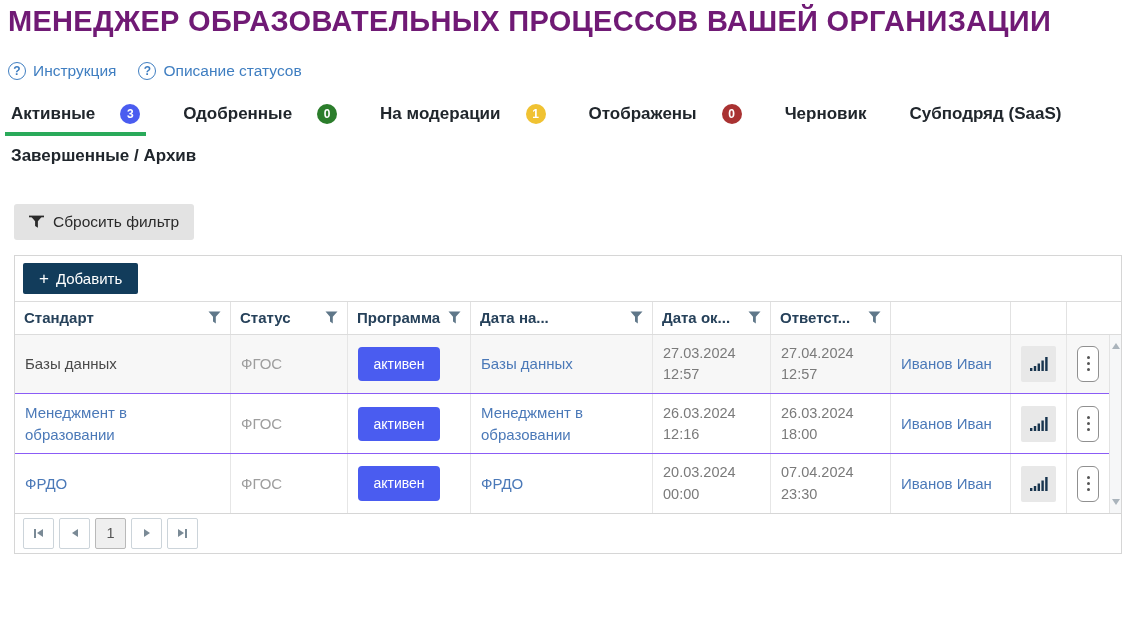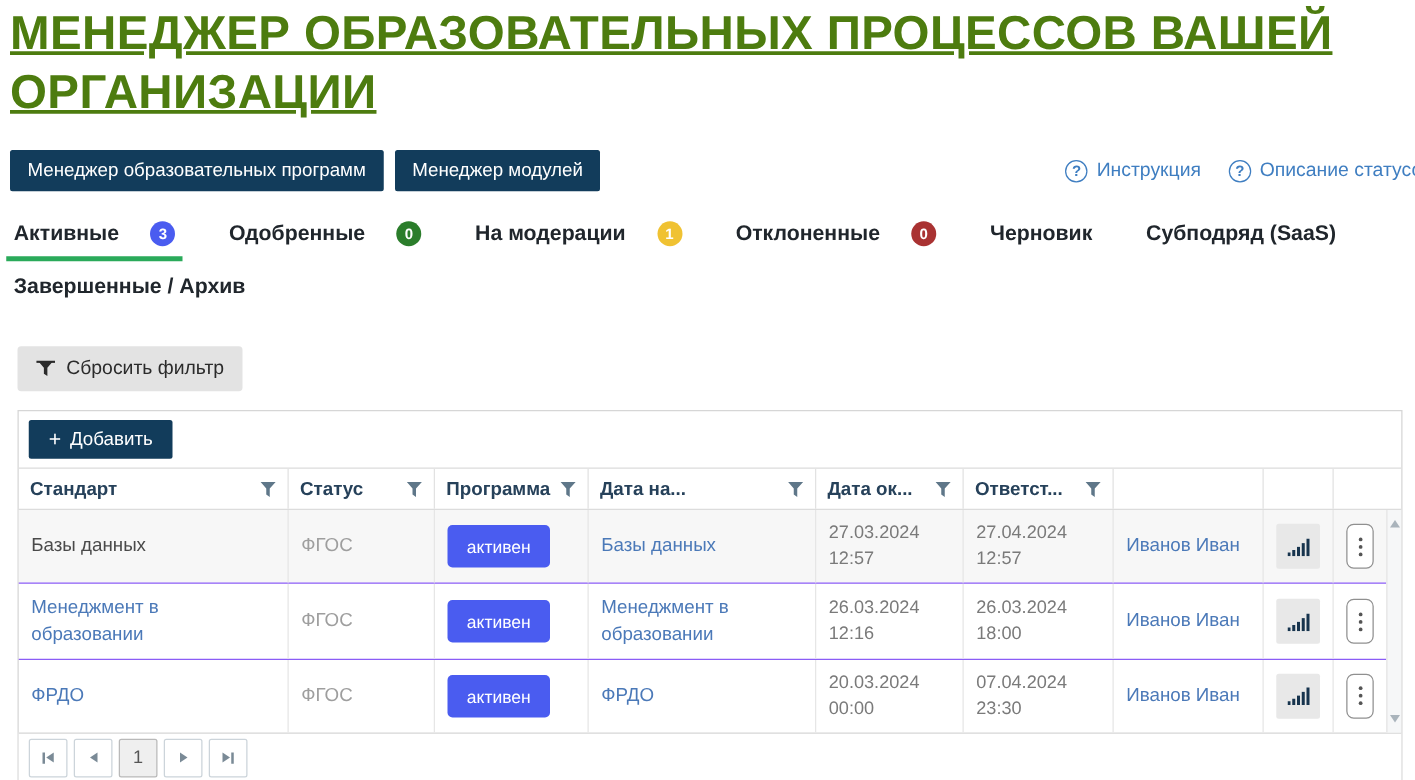--- a/index.html
+++ b/index.html
@@ -1,21 +1,21 @@
 <!DOCTYPE html>
 <html lang="ru"><head>
 <meta charset="utf-8">
 <style>
   * { box-sizing: border-box; margin: 0; padding: 0; }
   html, body { width: 1132px; height: 624px; overflow: hidden; background: #fff;
     font-family: "Liberation Sans", "DejaVu Sans", sans-serif; color: #1d1d1d; }
 
   
-  .page-title { margin: 4px 0 0 8px; width: 1085px; font-size: 38px; line-height: 1.24;
-    font-weight: 800; letter-spacing: 0.3px; color: #4d7c0f; text-decoration: underline; }
+  .page-title { margin: 4px 0 0 8px; width: 1085px; font-size: 29px; line-height: 1.24;
+    font-weight: 800; letter-spacing: 0.3px; color: #701a75; }
 
   
   .toolbar { margin-top: 22px; padding: 0 0 0 8px; display: flex;
     justify-content: space-between; align-items: center; }
   .nav-buttons { display: flex; gap: 9px; }
   .dark-btn { background: #123c5b; color: #fff; border: none; border-radius: 2px;
     font-size: 15px; padding: 8px 14px; cursor: pointer;
     font-family: "Liberation Sans", sans-serif; }
   .help-links { display: flex; gap: 22px; align-items: center; margin-right: -14px; }
   .help-link { display: flex; align-items: center; gap: 7px; color: #3f7ec1;
@@ -122,24 +122,20 @@
   .refresh-btn { width: 36px; height: 31px; background: #fff; border: 1px solid #ccd4da;
     border-radius: 2px; display: flex; align-items: center; justify-content: center;
     cursor: pointer; }
 </style>
 </head>
 <body>
 
 <h1 class="page-title">МЕНЕДЖЕР ОБРАЗОВАТЕЛЬНЫХ ПРОЦЕССОВ ВАШЕЙ ОРГАНИЗАЦИИ</h1>
 
 <div class="toolbar">
-  <div class="nav-buttons">
-    <button class="dark-btn">Менеджер образовательных программ</button>
-    <button class="dark-btn">Менеджер модулей</button>
-  </div>
   <div class="help-links">
     <span class="help-link">
       <span class="q-circle">?</span>
       <span>Инструкция</span>
     </span>
     <span class="help-link">
       <span class="q-circle">?</span>
       <span>Описание статусов</span>
     </span>
   </div>
@@ -152,21 +148,21 @@
   </div>
   <div class="tab">
     <span>Одобренные</span>
     <span class="badge badge-green">0</span>
   </div>
   <div class="tab">
     <span>На модерации</span>
     <span class="badge badge-yellow">1</span>
   </div>
   <div class="tab">
-    <span>Отклоненные</span>
+    <span>Отображены</span>
     <span class="badge badge-red">0</span>
   </div>
   <div class="tab">
     <span>Черновик</span>
   </div>
   <div class="tab">
     <span>Субподряд (SaaS)</span>
   </div>
 </div>
 <div class="tabs-row tabs-row2">

